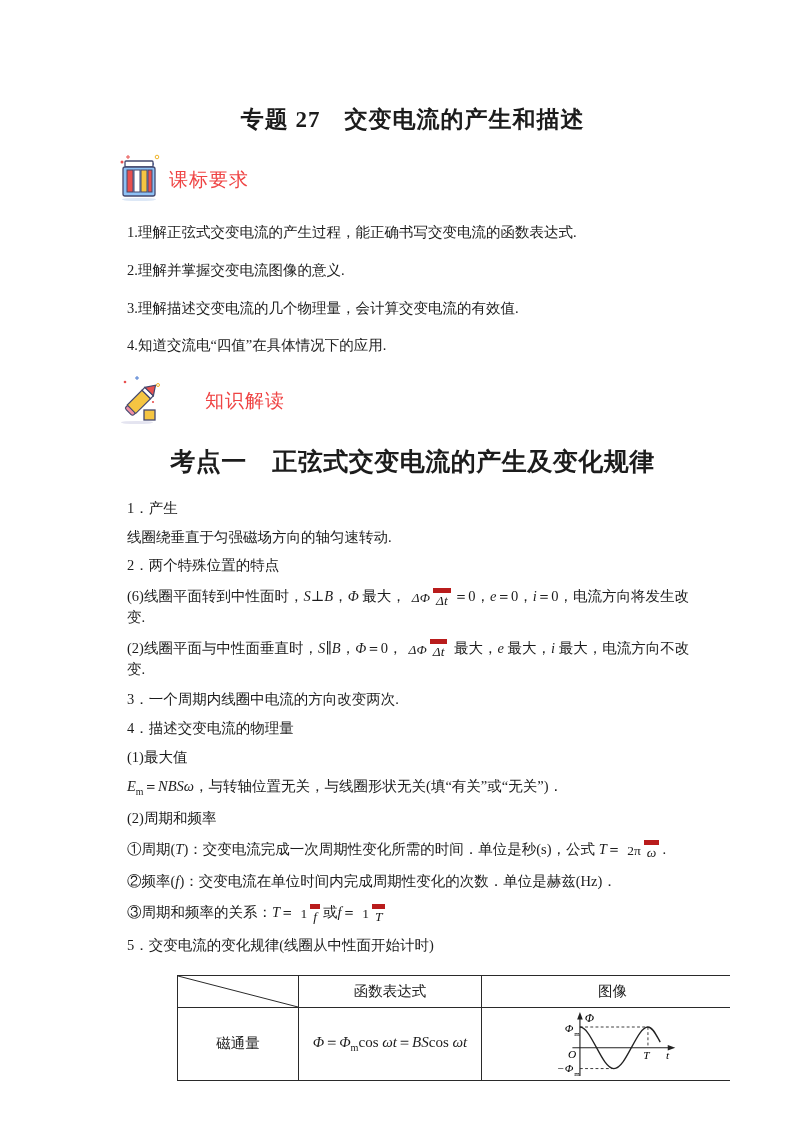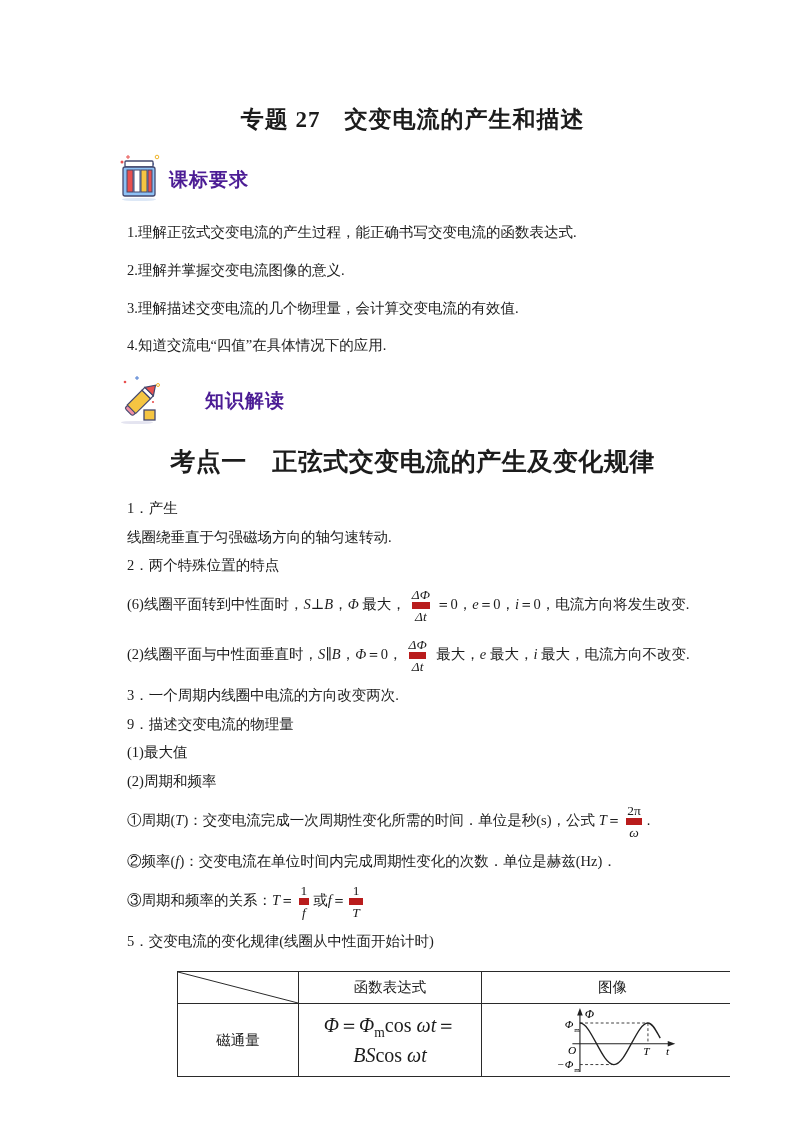--- a/index.html
+++ b/index.html
@@ -12,50 +12,50 @@
   }
   .doc-title{
     margin:0 0 18px 0;text-align:center;
     font-size:23px;font-weight:bold;letter-spacing:1px;
     font-family:"Liberation Serif","DejaVu Serif",serif;
   }
   .section-header{display:flex;align-items:center;gap:6px;margin:0 0 16px -10px;height:54px;}
   .section-header.second{margin-top:4px;margin-bottom:10px;gap:38px;}
   .section-label{
     font-family:"Liberation Sans","DejaVu Sans",sans-serif;
-    font-size:19px;font-weight:bold;color:#4c1d95;letter-spacing:1px;
+    font-size:19px;font-weight:normal;color:#ef4444;letter-spacing:1px;
   }
   .req{margin:0 0 19px 0;}
   .kaodian{
     margin:18px 0 20px 0;text-align:center;
     font-size:25px;font-weight:bold;letter-spacing:0.5px;
   }
   .kn p{margin:10px 0;}
   .kn p.tall{margin:12px 0;}
   .v{font-style:italic;font-family:"Liberation Serif","DejaVu Serif",serif;}
   .sub{font-size:0.68em;vertical-align:-0.4em;}
   .frac{
-    display:inline-flex;flex-direction:column;align-items:center;
+    display:inline-flex;flex-direction:row;align-items:center;
     vertical-align:middle;line-height:1.12;margin:0 3px;font-size:13.5px;text-align:left;
   }
   .frac .fnum{padding:0 3px;}
-  .frac .fden{border-top:7px solid #b91c1c;padding:0 3px;}
+  .frac .fden{border-top:5px solid #b91c1c;padding:0 3px;}
   table.tbl{
     border-collapse:collapse;table-layout:fixed;
     margin:20px 0 0 50px;width:566px;
   }
   table.tbl th,table.tbl td{
     border:1.6px solid #2a2a2a;text-align:center;vertical-align:middle;
     font-weight:normal;padding:2px;
   }
   table.tbl th{height:27px;font-size:14.5px;}
   table.tbl td{height:62px;}
   .diag-cell{position:relative;padding:0;}
   .diag-cell svg{position:absolute;left:0;top:0;width:100%;height:100%;display:block;}
-  .formula-cell{font-size:20px;}
+  .formula-cell{font-size:15px;}
   .graph-cell{padding:1px 0;}
   .graph-cell svg{display:block;margin:0 auto;}
 </style>
 </head>
 <body>
 
 <div class="page">
 
   <h1 class="doc-title">专题 27　交变电流的产生和描述</h1>
 
@@ -115,23 +115,24 @@
           <span class="fnum v">ΔΦ</span>
           <span class="fden v">Δt</span>
         </span><span>＝0，</span><span class="v">e</span><span>＝0，</span><span class="v">i</span><span>＝0，电流方向将发生改变.</span></p>
 
     <p class="tall"><span>(2)线圈平面与中性面垂直时，</span><span class="v">S∥B</span><span>，</span><span class="v">Φ</span><span>＝0，</span><span class="frac">
           <span class="fnum v">ΔΦ</span>
           <span class="fden v">Δt</span>
         </span><span> 最大，</span><span class="v">e</span><span> 最大，</span><span class="v">i</span><span> 最大，电流方向不改变.</span></p>
 
     <p>3．一个周期内线圈中电流的方向改变两次.</p>
-    <p>9．描述交变电流的物理量</p>
+    <p>4．描述交变电流的物理量</p>
     <p>(1)最大值</p>
 
+    <p><span class="v">E</span><span class="sub">m</span><span>＝</span><span class="v">NBSω</span><span>，与转轴位置无关，与线圈形状无关(填“有关”或“无关”)．</span></p>
 
     <p>(2)周期和频率</p>
 
     <p class="tall"><span>①周期(</span><span class="v">T</span><span>)：交变电流完成一次周期性变化所需的时间．单位是秒(s)，公式 </span><span class="v">T</span><span>＝</span><span class="frac">
           <span class="fnum">2π</span>
           <span class="fden v">ω</span>
         </span><span>.</span></p>
 
     <p><span>②频率(</span><span class="v">f</span><span>)：交变电流在单位时间内完成周期性变化的次数．单位是赫兹(Hz)．</span></p>
 

